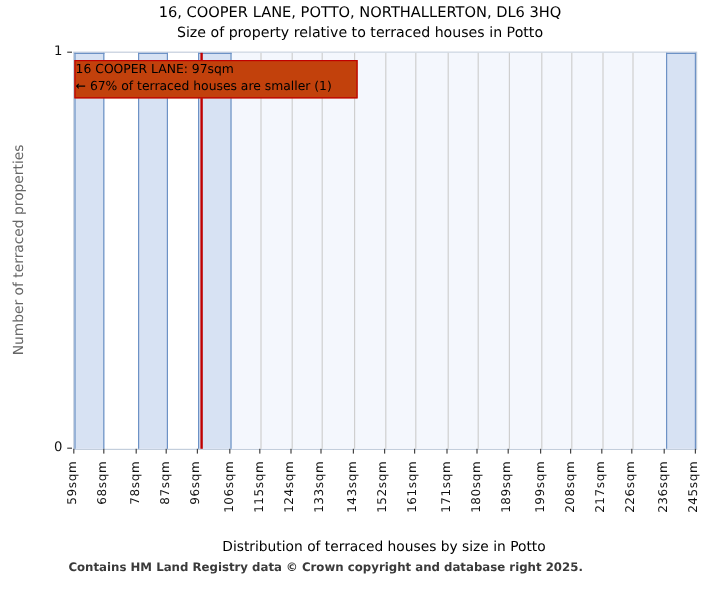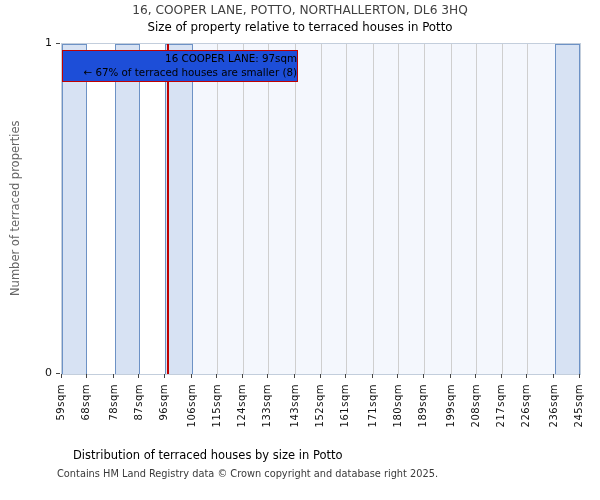--- a/index.html
+++ b/index.html
@@ -4,64 +4,64 @@
 <style>
   html,body { margin:0; padding:0; }
   body {
     width:600px; height:500px; background:#ffffff;
     font-family:"DejaVu Sans", sans-serif; color:#000;
     position:relative; overflow:hidden;
   }
   #chart-root { position:absolute; left:0; top:0; width:600px; height:500px; }
   .title {
     position:absolute; top:3px; left:0; width:600px; text-align:center;
-    font-size:12.2px; color:#404040; white-space:nowrap;
+    font-size:12.2px; color:#000000; white-space:nowrap;
   }
   .subtitle {
     position:absolute; top:20px; left:0; width:600px; text-align:center;
     font-size:11.8px; color:#000; white-space:nowrap;
   }
   #plot {
     position:absolute; left:61px; top:43px; width:518px; height:330px;
     background:#ffffff; border:1px solid #c3cedc; box-sizing:content-box;
   }
   .pale-band { position:absolute; top:0; height:100%; z-index:1; }
   .grid-line { position:absolute; top:0; height:100%; width:1px; z-index:2; }
   .bar { position:absolute; top:0; height:100%; box-sizing:border-box; z-index:3; }
   .subject-line { position:absolute; top:0; height:100%; width:2px; z-index:4; }
   .annotation {
     position:absolute; left:62px; top:50px; width:234px; z-index:10;
-    background:#1d4ed8; border:1.6px solid #c00000;
-    font-size:10.3px; line-height:13.6px; text-align:right;
+    background:#c2410c; border:1.6px solid #c00000;
+    font-size:10.3px; line-height:13.6px; text-align:left;
     padding:1px 0 2px 0; color:#000; white-space:nowrap;
   }
   .ytick {
     position:absolute; left:28px; width:24px; text-align:right;
     font-size:11px; color:#111;
   }
   .ytick-mark, .xtick-mark { position:absolute; background:#444; z-index:5; }
   .ytick-mark { width:4px; height:1px; left:56px; }
   .xtick-mark { width:1px; height:4px; top:374px; }
   .xtick {
     position:absolute; top:384px;
     writing-mode:vertical-rl; transform:rotate(180deg);
     font-size:10px; line-height:13px; color:#111; letter-spacing:0.5px;
   }
   .ylabel {
     position:absolute; left:8px; top:43px; height:330px;
     writing-mode:vertical-rl; transform:rotate(180deg); text-align:center;
     font-size:11.5px; color:#666; white-space:nowrap;
   }
   .xlabel {
-    position:absolute; top:448px; left:73px; width:518px; 
+    position:absolute; top:448px; left:61px; width:518px; text-align:center;
     font-size:11.5px; color:#000; white-space:nowrap;
   }
   .footer {
     position:absolute; left:57px; top:468px;
-    font-size:9.8px; line-height:11px; color:#3a3a3a; white-space:nowrap;
+    font-size:9.8px; line-height:11px; color:#3a3a3a; white-space:nowrap;font-weight:bold;
   }
 </style>
 </head>
 <body>
 
 <div id="chart-root">
   <div class="title">16, COOPER LANE, POTTO, NORTHALLERTON, DL6 3HQ</div>
   <div class="subtitle">Size of property relative to terraced houses in Potto</div>
 
   <div class="ylabel">Number of terraced properties</div>
@@ -88,21 +88,21 @@
       <div class="subject-line" style="left: 104.828px; background: rgb(192, 0, 0);"></div>
     </div>
 
   <div class="ytick" style="top:36px;">1</div>
   <div class="ytick" style="top:366px;">0</div>
   <div class="ytick-mark" style="top:43px;"></div>
   <div class="ytick-mark" style="top:373px;"></div>
 
   <div class="annotation">
     <div>16 COOPER LANE: 97sqm</div>
-    <div>← 67% of terraced houses are smaller (8)</div>
+    <div>← 67% of terraced houses are smaller (1)</div>
   </div>
 
   <div class="xlabel">Distribution of terraced houses by size in Potto</div>
 
   <div class="footer">
     <div>Contains HM Land Registry data © Crown copyright and database right 2025.</div>
   </div>
 <div class="xtick-mark" style="left: 60.5px;"></div>
     <div class="xtick" style="left: 54px;">59sqm</div>
     <div class="xtick-mark" style="left: 85.5645px;"></div>

